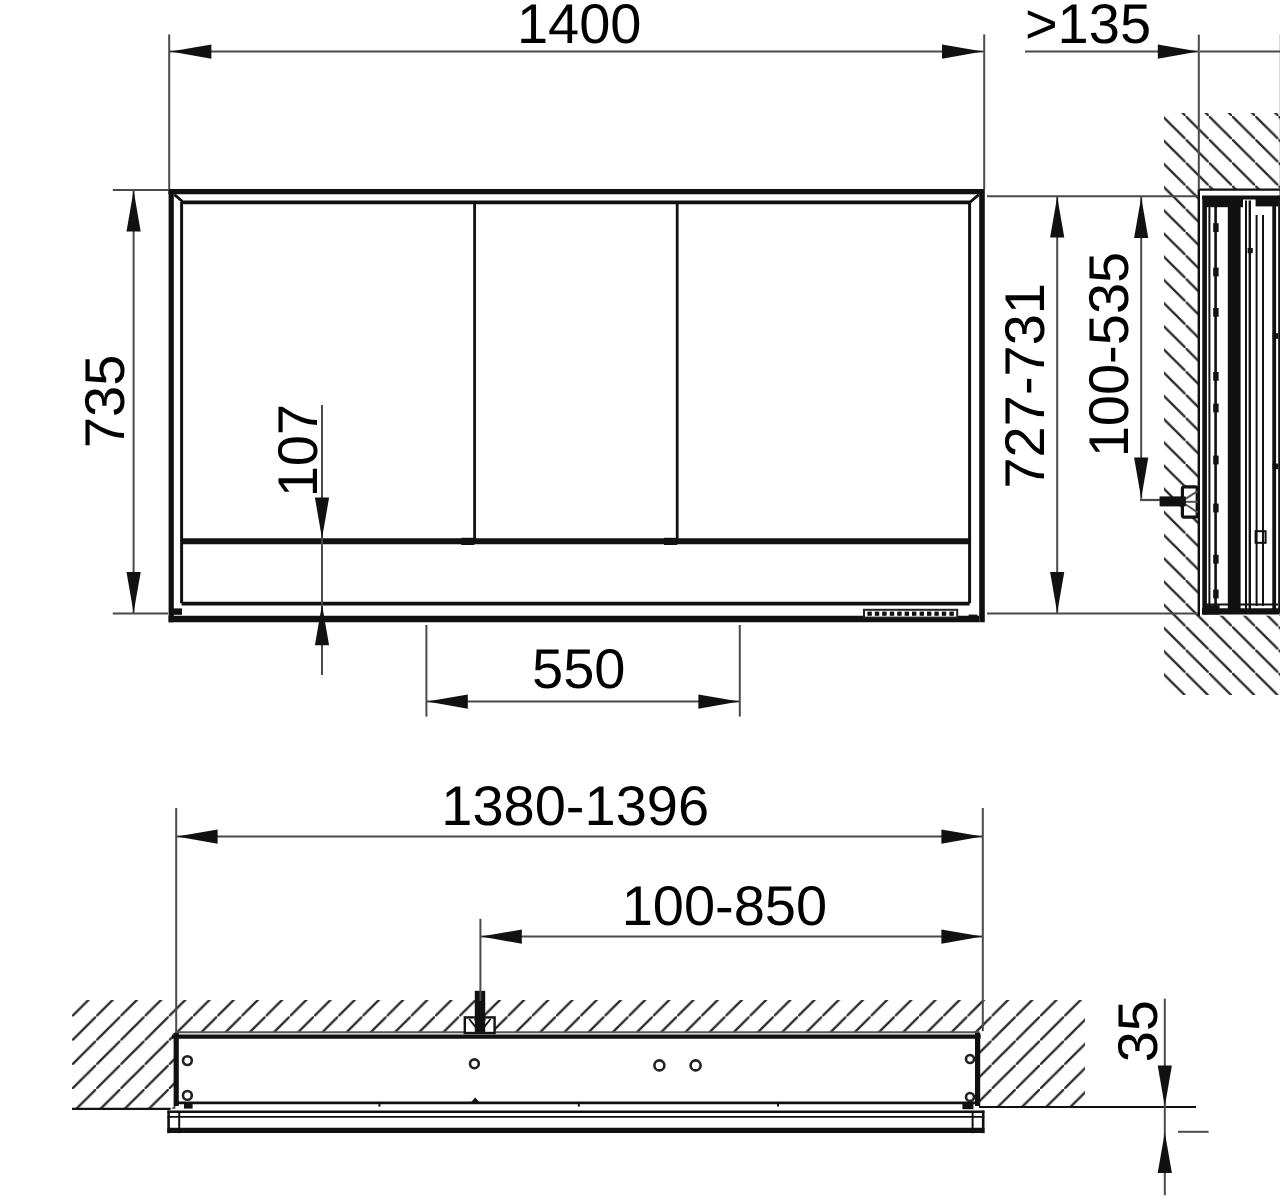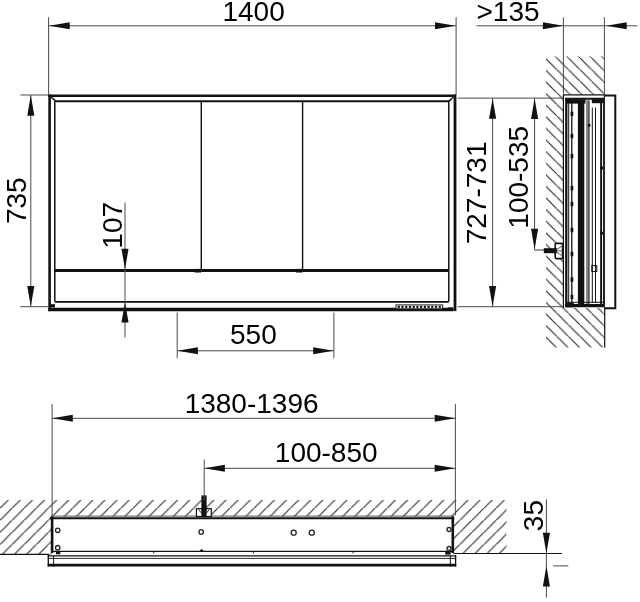--- a/index.html
+++ b/index.html
@@ -1,16 +1,16 @@
 <!DOCTYPE html>
 <html><head>
 <meta charset="utf-8">
 <style>
   html,body{margin:0;padding:0;background:#fff;}
-  #stage{width:604px;height:602px;position:relative;background:#fff;font-family:"Liberation Sans",sans-serif;}
+  #stage{width:604px;height:602px;position:relative;background:#fff;font-family:"Liberation Sans",sans-serif;padding-left:36px;}
   svg{display:block;}
   text{font-family:"Liberation Sans",sans-serif;fill:#000;}
 </style>
 </head>
 <body>
 <div id="stage">
 <svg width="640" height="602" viewBox="0 0 640 602">
 <defs>
   <pattern id="hb" width="11.6" height="11.6" patternUnits="userSpaceOnUse">
     <path d="M0 0 L11.6 11.6" stroke="#2a2a2a" stroke-width="1.15" fill="none"></path>

